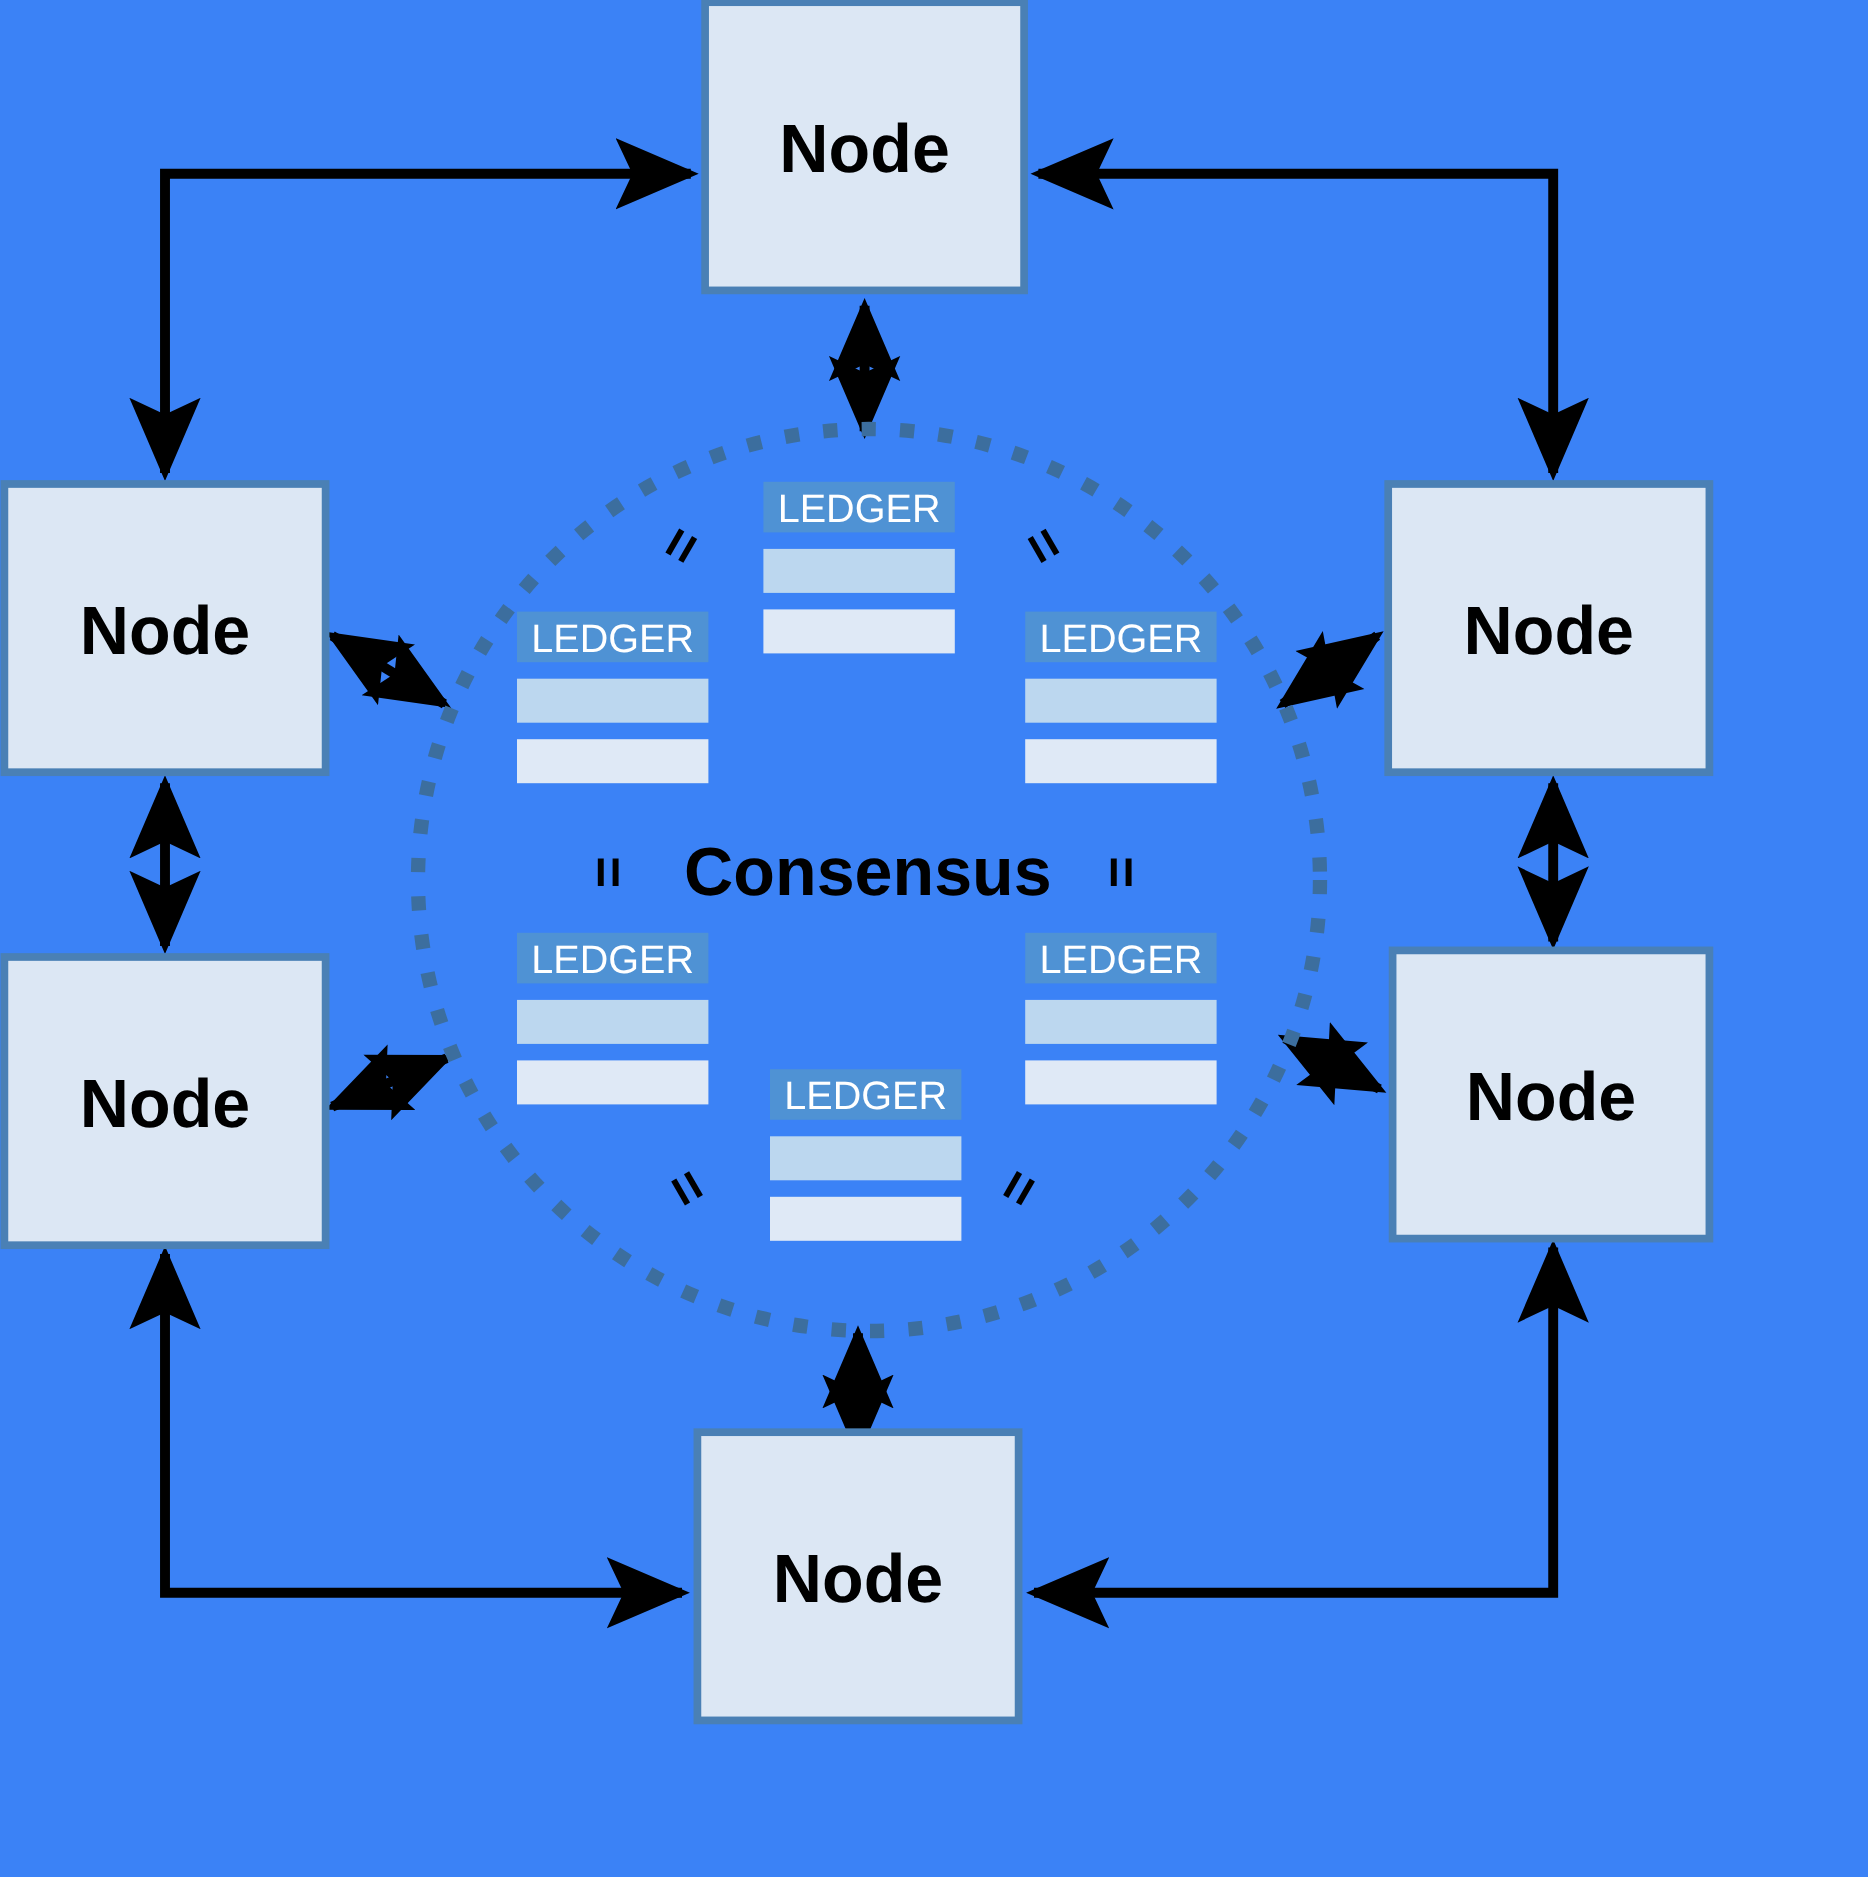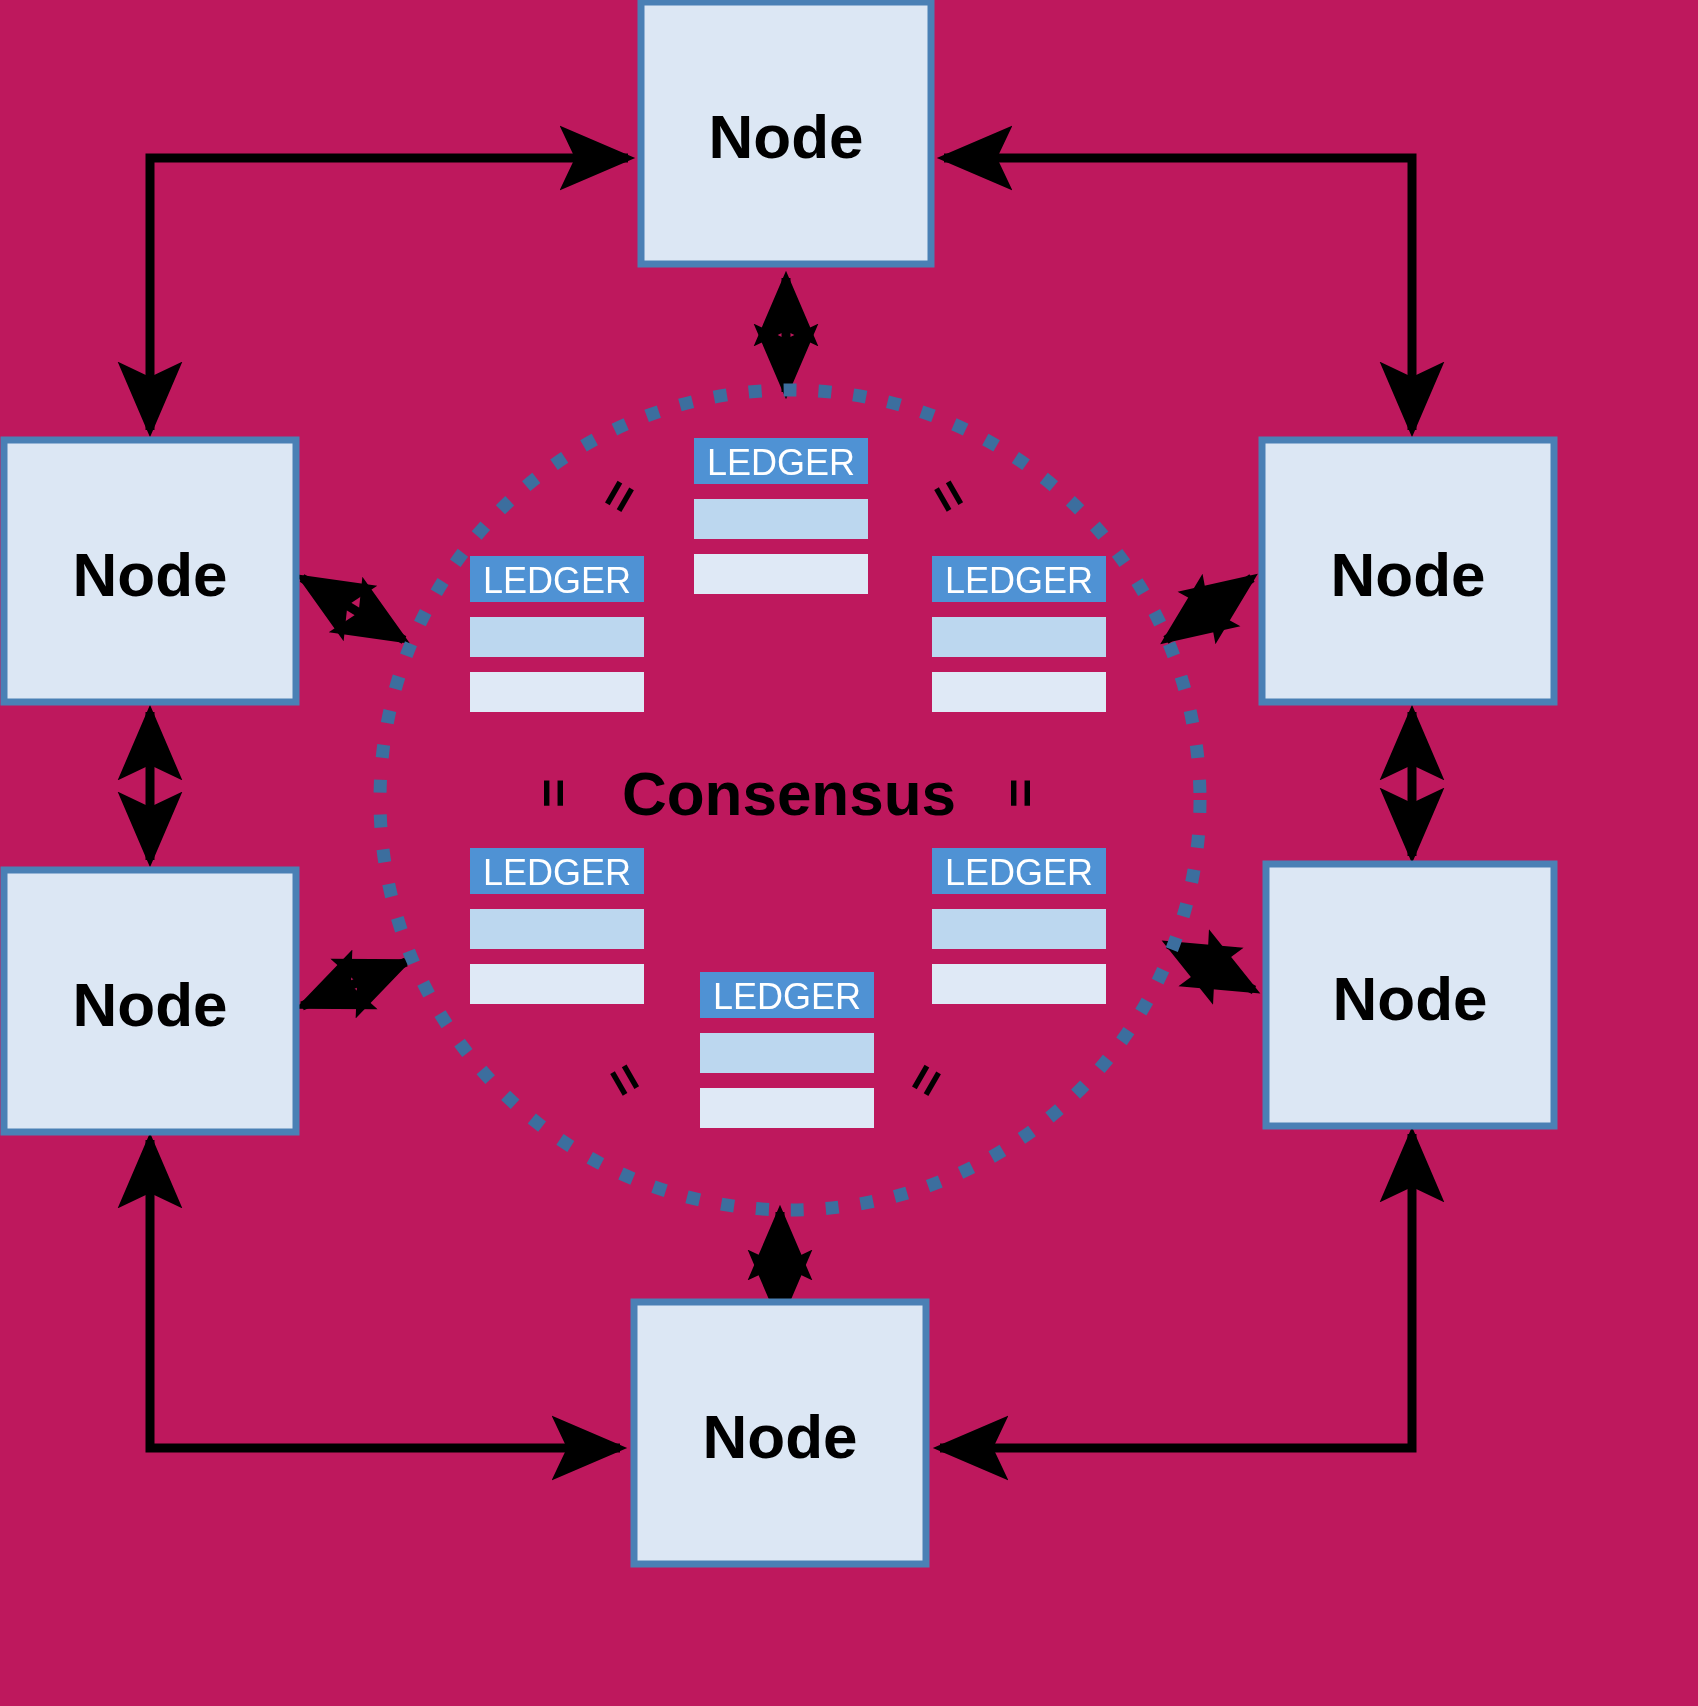--- a/index.html
+++ b/index.html
@@ -11,21 +11,21 @@
   body {
     width: 1698px;
     height: 1706px;
     font-family: "Liberation Sans", sans-serif;
     overflow: hidden;
   }
   #diagram-root {
     position: relative;
     width: 1698px;
     height: 1706px;
-    background: #be185d;
+    background: #3b82f6;
   }
   svg#diagram-svg {
     position: absolute;
     left: 0;
     top: 0;
     width: 1698px;
     height: 1706px;
     display: block;
   }
   .node-label {

